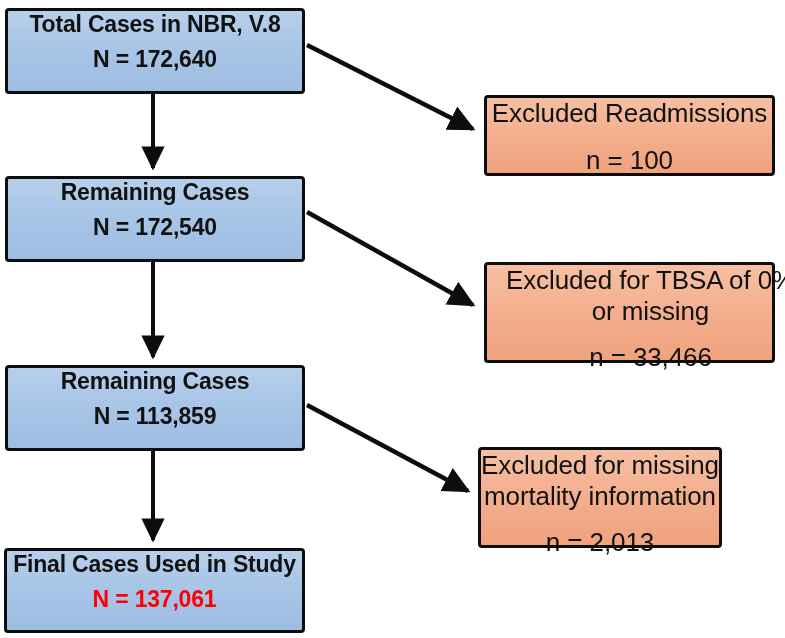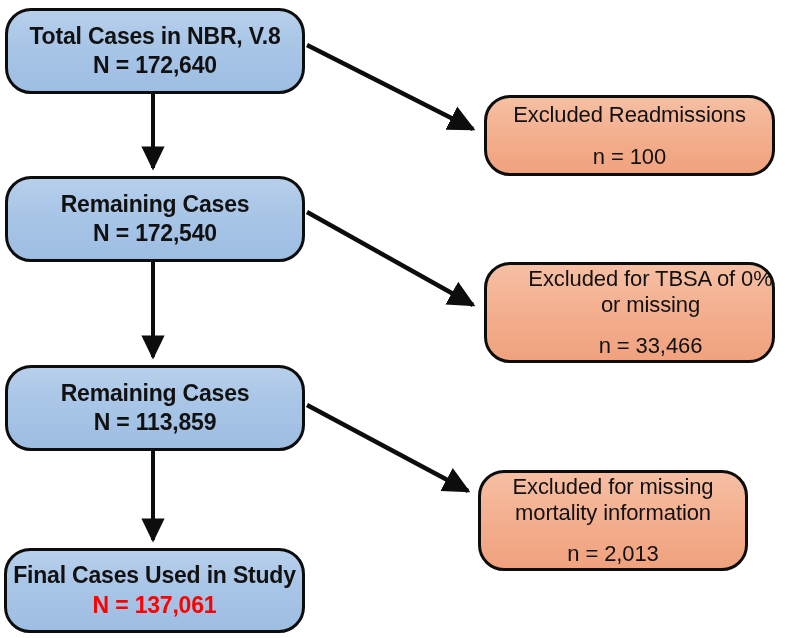--- a/index.html
+++ b/index.html
@@ -22,62 +22,61 @@
     left: 0;
     top: 0;
     width: 785px;
     height: 638px;
     pointer-events: none;
   }
   .node {
     position: absolute;
     box-sizing: border-box;
     border: 3px solid #0d0d0d;
-    border-radius: 26px;
+    border-radius: 4px;
     display: flex;
     flex-direction: column;
     align-items: center;
-    justify-content: center;
     text-align: center;
     line-height: 1.18;
     color: #111111;
   }
   .node-included {
     background: linear-gradient(180deg, #b7cfeb 0%, #a9c6e7 42%, #9dbde2 100%);
     font-weight: bold;
     font-size: 23px;
     letter-spacing: -0.2px;
   }
   .node-excluded {
     background: linear-gradient(180deg, #f6bfa3 0%, #f3ad8c 55%, #f0a27e 100%);
     font-weight: normal;
-    font-size: 22px;
+    font-size: 26px;
     letter-spacing: -0.1px;
   }
   .node-line {
     display: block;
     white-space: nowrap;
   }
   .node-included .node-line.line-count {
-    margin-top: 2px;
+    margin-top: 8px;
   }
   .node-excluded .node-line.line-count {
     margin-top: 16px;
   }
   .highlight-red {
     color: #fe0000;
   }
   
   #node-total         { left: 5px;   top: 8px;   width: 300px; height: 86px; }
   #node-remaining-1   { left: 5px;   top: 176px; width: 300px; height: 86px; }
   #node-remaining-2   { left: 5px;   top: 365px; width: 300px; height: 86px; }
   #node-final         { left: 4px;   top: 548px; width: 301px; height: 85px; }
   #node-excl-readmit  { left: 484px; top: 95px;  width: 291px; height: 81px; }
   #node-excl-tbsa     { left: 484px; top: 262px; width: 291px; height: 101px; padding-left: 42px; }
-  #node-excl-mortality{ left: 478px; top: 470px; width: 270px; height: 101px; }
+  #node-excl-mortality{ left: 478px; top: 447px; width: 244px; height: 101px; }
 </style>
 </head>
 <body>
 
 <div id="flowchart">
 
   <svg id="edges" viewBox="0 0 785 638" width="785" height="638" xmlns="http://www.w3.org/2000/svg">
     <defs>
       <marker id="arrowhead" markerWidth="7" markerHeight="7" refX="5.4" refY="3.1" orient="auto" markerUnits="strokeWidth">
         <path d="M0,0.2 L6,3.1 L0,6 z" fill="#0d0d0d"></path>

